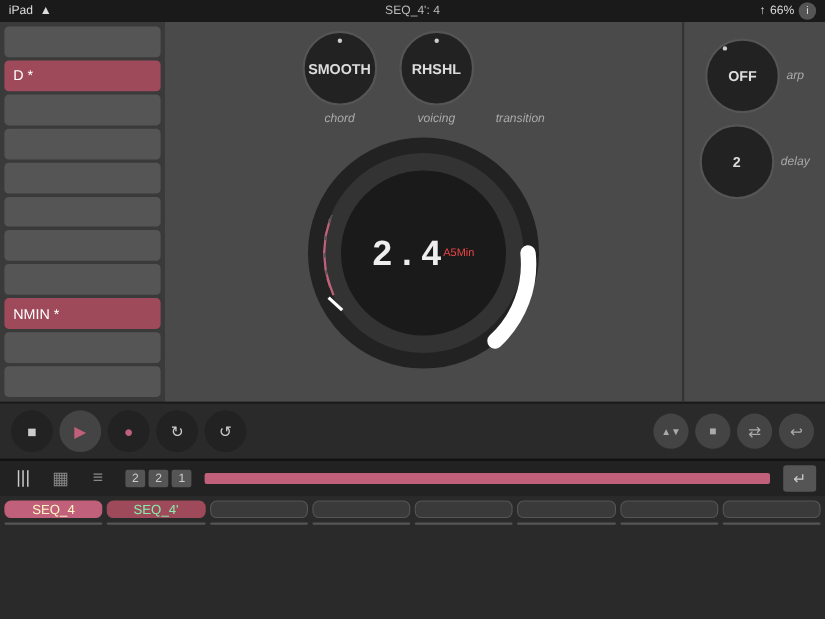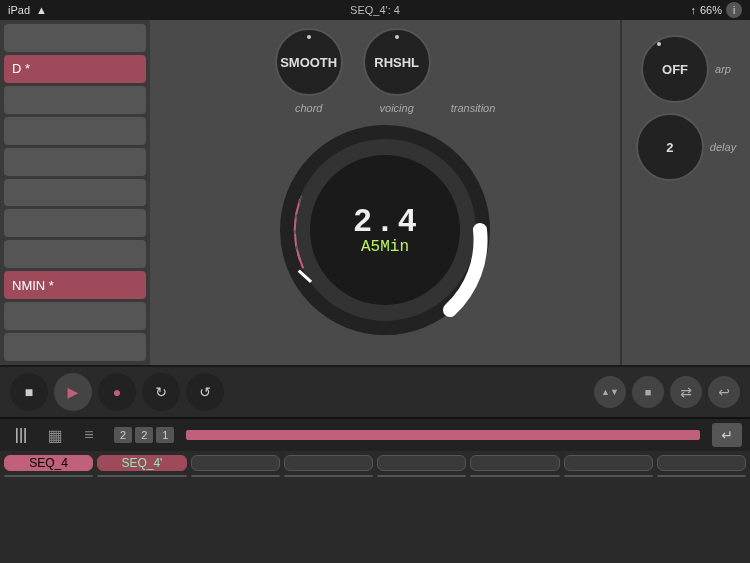--- a/index.html
+++ b/index.html
@@ -135,35 +135,34 @@
       display: flex;
       align-items: center;
       justify-content: center;
     }
     #big-dial-inner {
       width: 150px;
       height: 150px;
       background: #1a1a1a;
       border-radius: 50%;
       display: flex;
-      flex-direction: column;
+      flex-direction: row;
       align-items: center;
       justify-content: center;
       gap: 2px;
     }
     #dial-value {
       font-size: 32px;
       font-weight: bold;
       color: #eee;
       line-height: 1;
     }
     #dial-label {
-      font-size: 16px;
-      color: #bef264;
-      font-family: Liberation Mono, monospace;
+      font-size: 10px;
+      color: #ef4444;
     }
 
     
     #dial-svg {
       position: absolute;
       top: 0; left: 0;
       width: 100%;
       height: 100%;
       pointer-events: none;
     }
@@ -337,21 +336,21 @@
       cursor: pointer;
       display: flex;
       align-items: center;
       justify-content: center;
       font-size: 12px;
       color: #ccc;
     }
     .pad.active {
       background: #c0607a;
       border-color: #c0607a;
-      color: #000000;
+      color: #fef9c3;
     }
     .pad.active2 {
       background: #9e4a5a;
       border-color: #9e4a5a;
       color: #86efac;
       text-align: center;
     }
 
     
     .tick { stroke: #c0607a; stroke-width: 2; }

